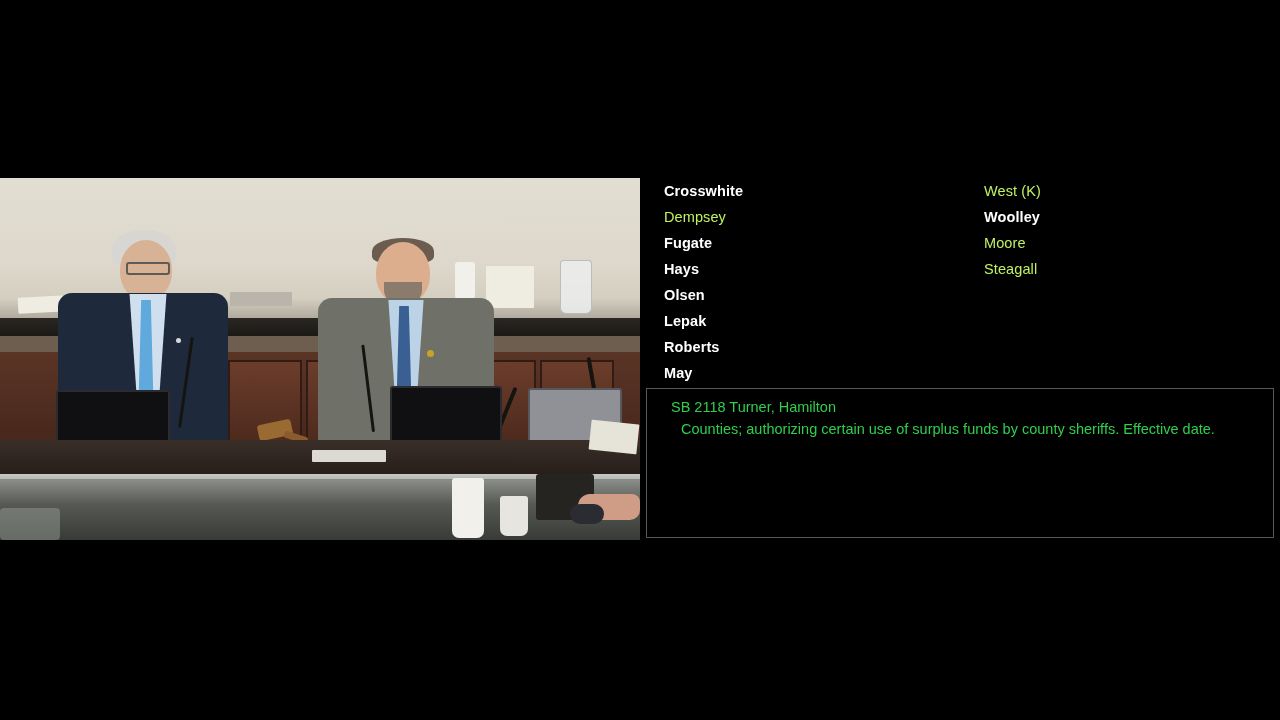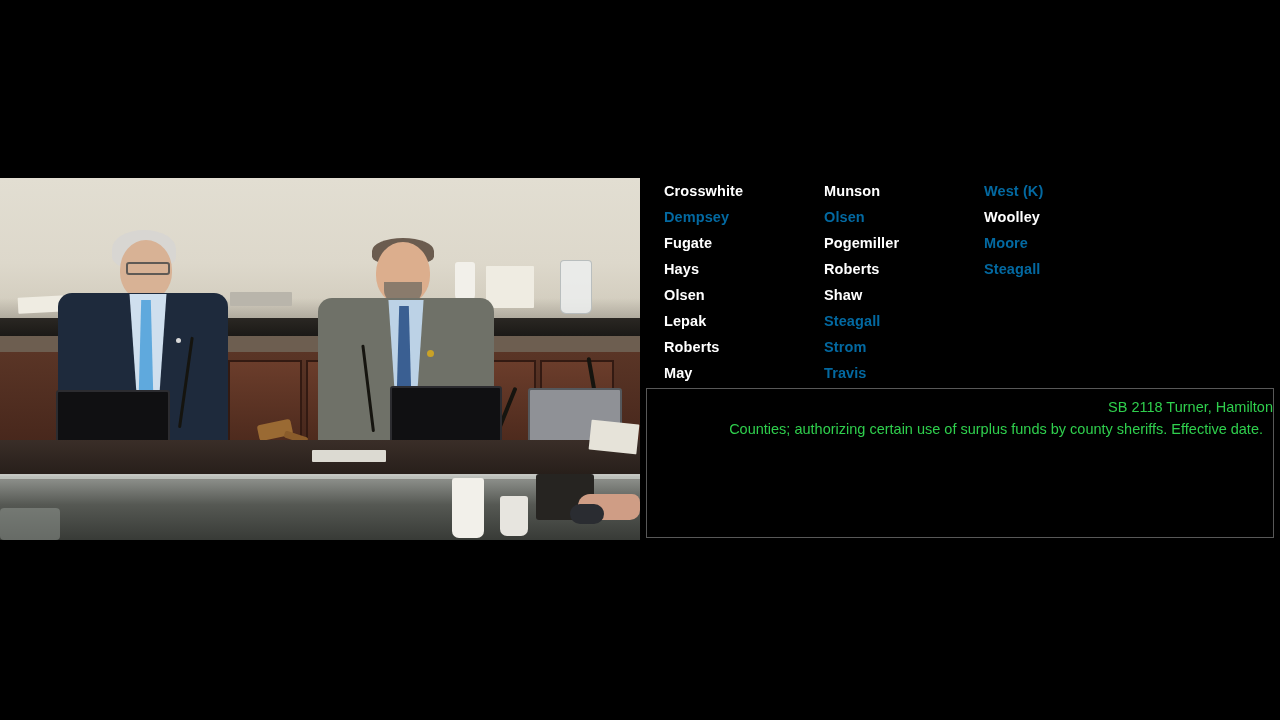--- a/index.html
+++ b/index.html
@@ -175,35 +175,36 @@
   .name-col.c1 { left: 18px; }
   .name-col.c2 { left: 178px; }
   .name-col.c3 { left: 338px; }
   .name-item {
     font-size: 14.5px;
     line-height: 26px;
     height: 26px;
     letter-spacing: 0.1px;
   }
   .name-item.present { color: #ffffff; font-weight: bold; }
-  .name-item.absent { color: #0369a1; font-weight: bold; }
+  .name-item.absent { color: #bef264; font-weight: normal; }
 
   
   .measure-box {
     position: absolute;
     left: 646px;
     top: 388px;
     width: 628px;
     height: 150px;
     border: 1px solid #585858;
     background: #000000;
     box-sizing: border-box;
     color: #27d14a;
-    text-align: right;
+    text-align: left;
     font-size: 14.5px;
+    padding-left: 24px;
   }
   .measure-title {
     margin-top: 10px;
     color: #2fcf4d;
   }
   .measure-motion {
     margin-top: 23px;
     color: #2fcf4d;
   }
   .measure-desc {
@@ -300,30 +301,20 @@
       <div class="name-item present">Crosswhite</div>
       <div class="name-item absent">Dempsey</div>
       <div class="name-item present">Fugate</div>
       <div class="name-item present">Hays</div>
       <div class="name-item present">Olsen</div>
       <div class="name-item present">Lepak</div>
       <div class="name-item present">Roberts</div>
       <div class="name-item present">May</div>
     </div>
 
-    <div class="name-col c2">
-      <div class="name-item present">Munson</div>
-      <div class="name-item absent">Olsen</div>
-      <div class="name-item present">Pogemiller</div>
-      <div class="name-item present">Roberts</div>
-      <div class="name-item present">Shaw</div>
-      <div class="name-item absent">Steagall</div>
-      <div class="name-item absent">Strom</div>
-      <div class="name-item absent">Travis</div>
-    </div>
 
     <div class="name-col c3">
       <div class="name-item absent">West (K)</div>
       <div class="name-item present">Woolley</div>
       <div class="name-item absent">Moore</div>
       <div class="name-item absent">Steagall</div>
     </div>
 
   </div>
 

